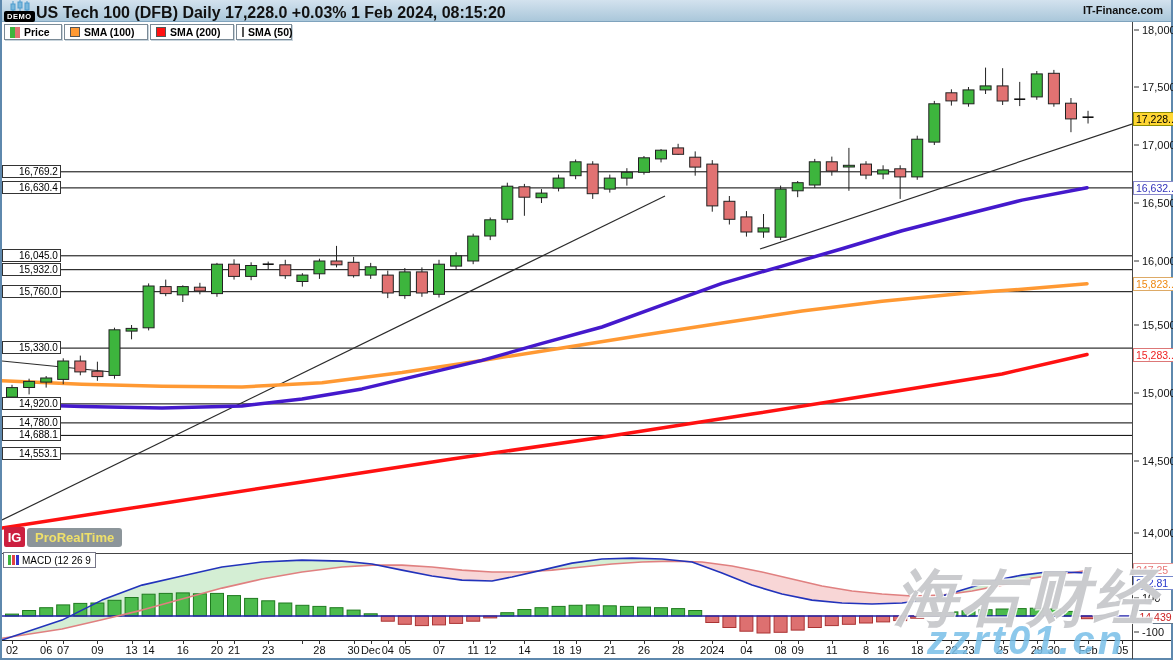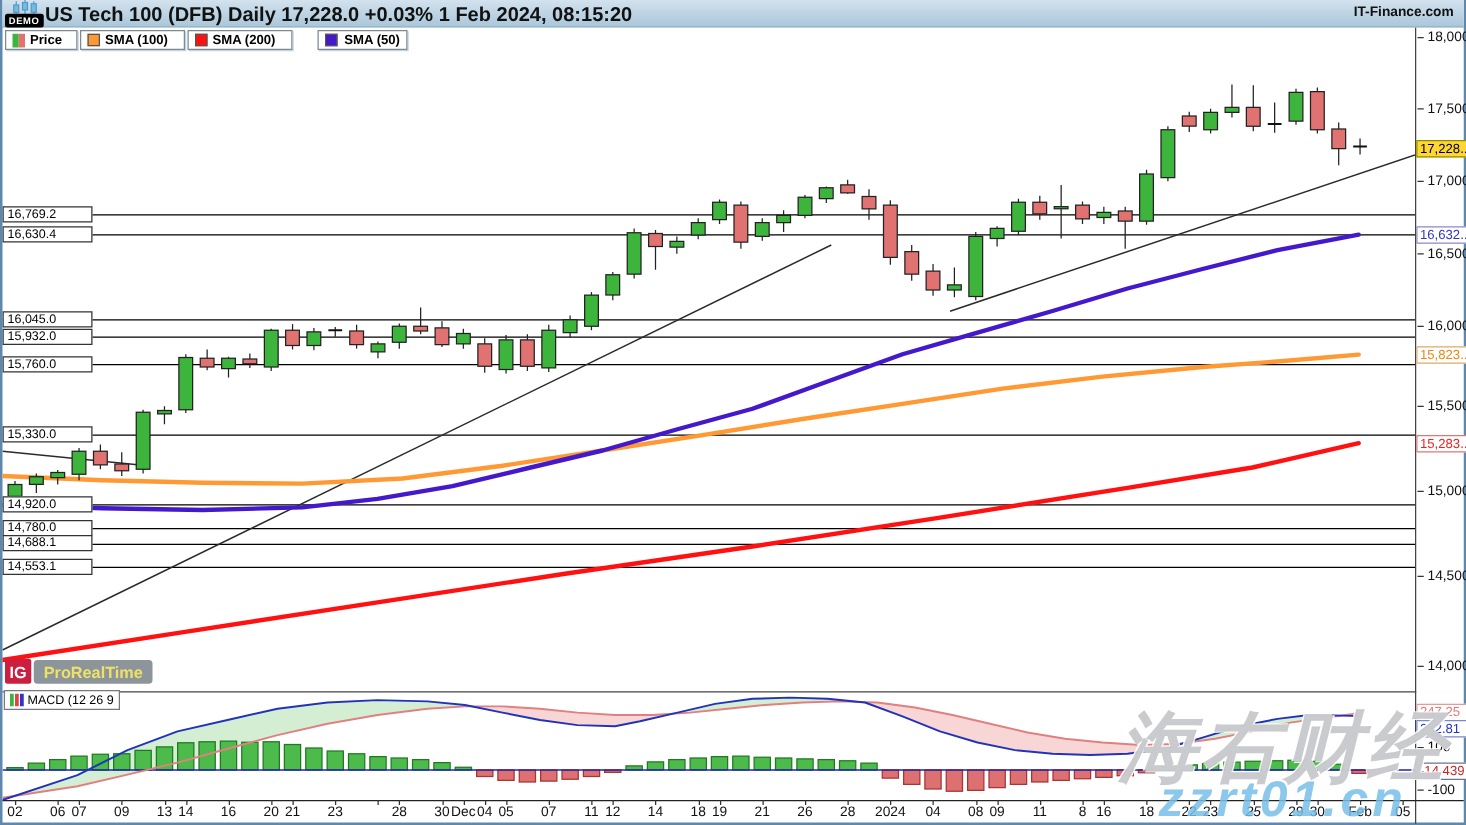--- a/index.html
+++ b/index.html
@@ -20,22 +20,22 @@
                 box-shadow:1px 1px 0 #c8d4dc; display:flex; align-items:center; padding:0 5px; gap:4px; z-index:6; }
   .legend-box .lbl { font-size:10.5px; font-weight:bold; color:#000; white-space:nowrap; }
   .sw { width:10px; height:10px; border:1px solid #555; display:inline-block; }
   .price-sw { display:inline-flex; }
   .price-sw i { width:5px; height:11px; display:inline-block; }
   
   #vsep { position:absolute; left:1130px; top:22px; width:1px; height:637px; background:#444; z-index:4; }
   #macdsep { position:absolute; left:0; top:553px; width:1131px; height:1px; background:#444; z-index:4; }
   #xaxissep { position:absolute; left:0; top:640px; width:1169px; height:1px; background:#222; z-index:4; }
   .ytick-label { position:absolute; left:1140px; font-size:11px; color:#111; z-index:3; }
-  .level-label { position:absolute; left:0px; width:72px; height:13px; background:#fff; border:1px solid #333;
-                 font-size:10px; color:#000; text-align:left; padding-left:3px; line-height:12px; z-index:5; }
+  .level-label { position:absolute; left:0px; width:59px; height:13px; background:#fff; border:1px solid #333;
+                 font-size:10px; color:#000; text-align:left; padding-left:16px; line-height:12px; z-index:5; }
   .price-tag { position:absolute; left:1131px; width:42px; height:14px; font-size:10.5px; line-height:13px;
                text-align:left; padding-left:2px; background:#fff; border:1px solid #999; z-index:7; white-space:nowrap; overflow:hidden; }
   .xlabel { position:absolute; top:644px; width:44px; margin-left:-22px; text-align:center; font-size:11px; color:#111; z-index:3; }
   .xtick { position:absolute; top:640px; width:1px; height:4px; background:#333; z-index:4; }
   
   #prt-logo { position:absolute; left:2px; top:527px; display:flex; align-items:center; z-index:6; }
   #ig-box { width:21px; height:20px; background:#cc1f3f; color:#fff; font-weight:bold; font-size:13px;
             display:flex; align-items:center; justify-content:center; border-radius:2px; }
   #prt-box { margin-left:2px; background:rgba(120,130,136,0.85); color:#efe06a; font-weight:bold; font-size:13px;
              padding:2px 8px; border-radius:3px; }
@@ -327,21 +327,21 @@
     <span class="lbl">Price</span>
   </div>
   <div class="legend-box" style="left:62px;width:84px;">
     <span class="sw" id="sw-sma100" style="background: rgb(255, 153, 51);"></span>
     <span class="lbl">SMA (100)</span>
   </div>
   <div class="legend-box" style="left:148px;width:84px;">
     <span class="sw" id="sw-sma200" style="background: rgb(255, 17, 17);"></span>
     <span class="lbl">SMA (200)</span>
   </div>
-  <div class="legend-box" style="left:252px;width:72px;justify-content:space-between;">
+  <div class="legend-box" style="left:234px;width:56px;">
     <span class="sw" id="sw-sma50" style="background: rgb(68, 25, 204);"></span>
     <span class="lbl">SMA (50)</span>
   </div>
 
   <div id="vsep"></div>
   <div id="macdsep"></div>
   <div id="xaxissep"></div>
 
   <div id="prt-logo">
     <span id="ig-box">IG</span>

